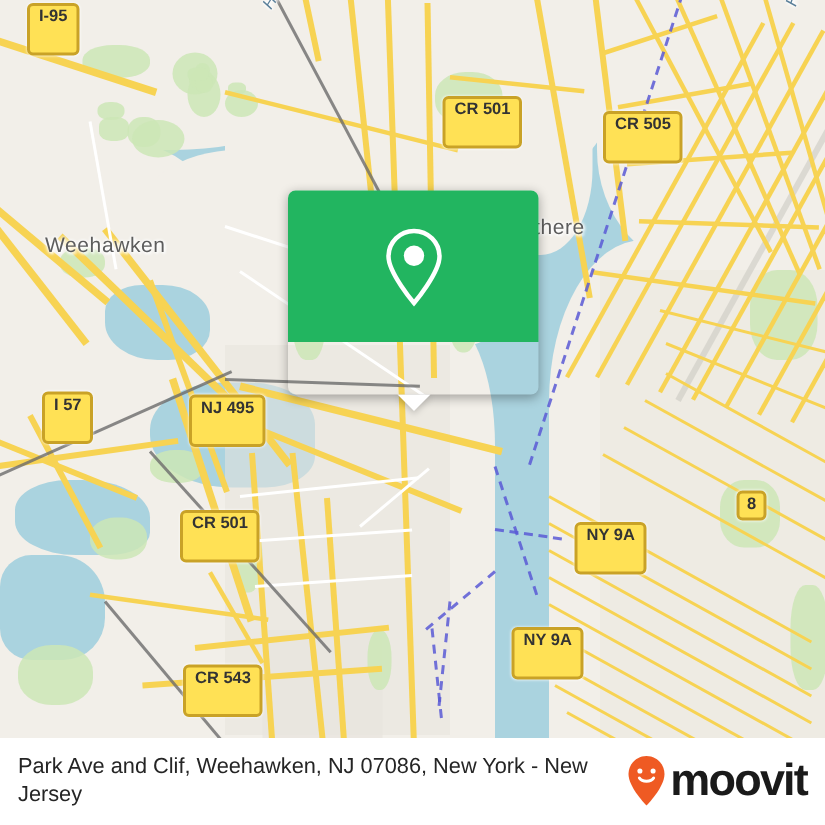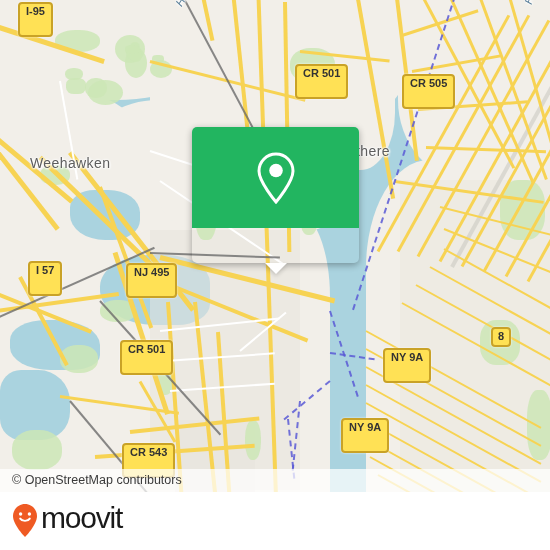--- a/index.html
+++ b/index.html
@@ -88,21 +88,21 @@
   
   .footer{
     position:absolute;left:0;top:492px;width:550px;height:58px;
     background:#ffffff;display:flex;align-items:center;
     padding:0 12px;box-sizing:border-box;
   }
   .caption{
     flex:1;font-size:14.5px;color:#252525;line-height:19px;
     padding-right:6px;
   }
-  .brand{display:flex;align-items:flex-start;gap:3px;}
+  .brand{display:flex;align-items:center;gap:3px;font-weight:bold;}
   .brand-word{font-size:30px;color:#1a1a1a;letter-spacing:-1.2px;line-height:30px;}
 </style>
 </head>
 <body>
 
 <div class="screen">
 
   <div class="map">
 
     <div class="water" style="left:0;top:0;width:550px;height:492px;"></div>
@@ -263,24 +263,24 @@
     <div class="card">
       <div class="card-top">
         <svg width="44" height="56" viewBox="0 0 44 56">
           <path d="M22 4 C12.6 4 5 11.6 5 21 C5 32 22 52 22 52 C22 52 39 32 39 21 C39 11.6 31.4 4 22 4 Z" fill="none" stroke="#ffffff" stroke-width="3"></path>
           <circle cx="22" cy="20.5" r="6.8" fill="#ffffff"></circle>
         </svg>
       </div>
       <div class="card-tail"></div>
     </div>
 
-    <div class="attrib">© OpenStreetMap contributors</div>
   </div>
 
   <div class="footer">
+    <div class="caption">Park Ave and Clif, Weehawken, NJ 07086, New York - New Jersey</div>
     <div class="brand">
       <svg width="26" height="36" viewBox="0 0 26 36">
         <path d="M13 1 C6.4 1 1 6.4 1 13 C1 22 13 34 13 34 C13 34 25 22 25 13 C25 6.4 19.6 1 13 1 Z" fill="#ef5a23"></path>
         <circle cx="8.6" cy="11" r="1.7" fill="#ffffff"></circle>
         <circle cx="17.4" cy="11" r="1.7" fill="#ffffff"></circle>
         <path d="M8.2 15.6 C10.2 18.6 15.8 18.6 17.8 15.6" fill="none" stroke="#ffffff" stroke-width="1.9" stroke-linecap="round"></path>
       </svg>
       <span class="brand-word">moovit</span>
     </div>
   </div>

